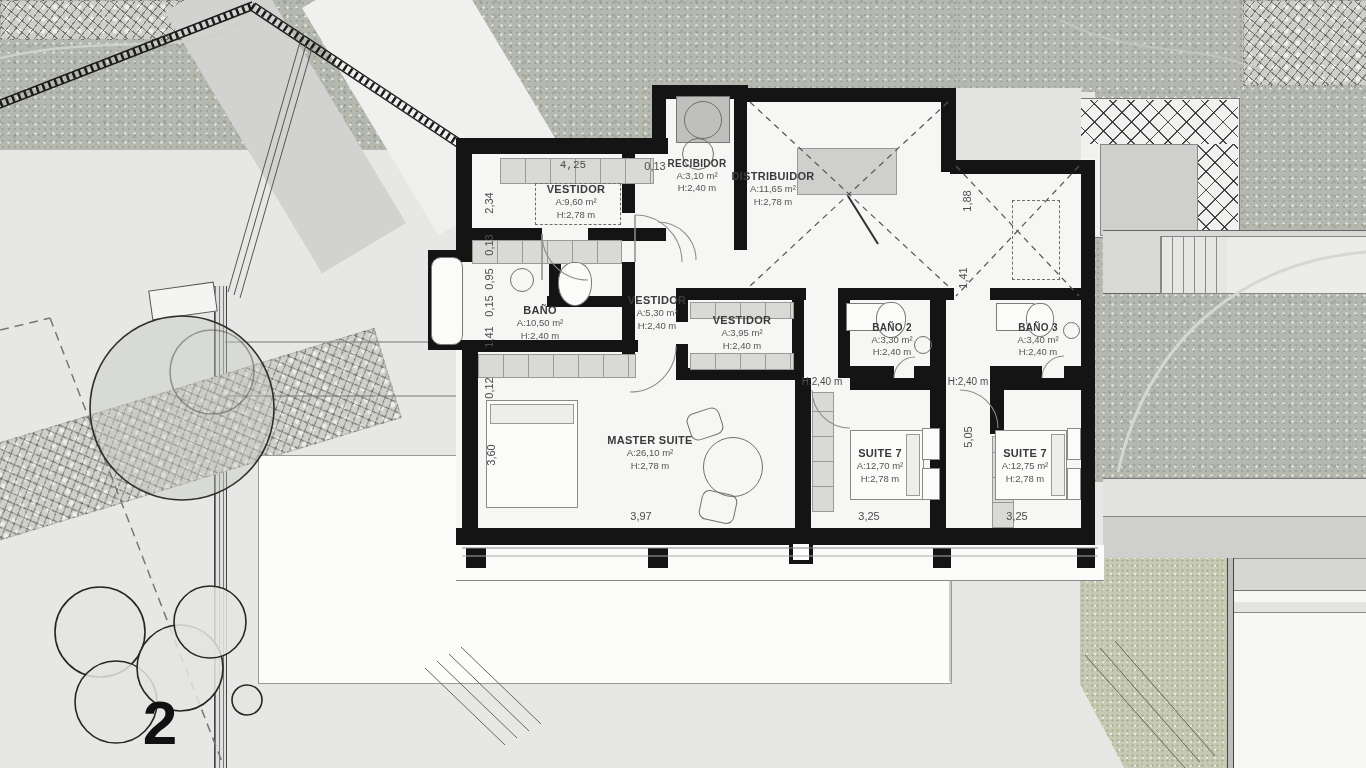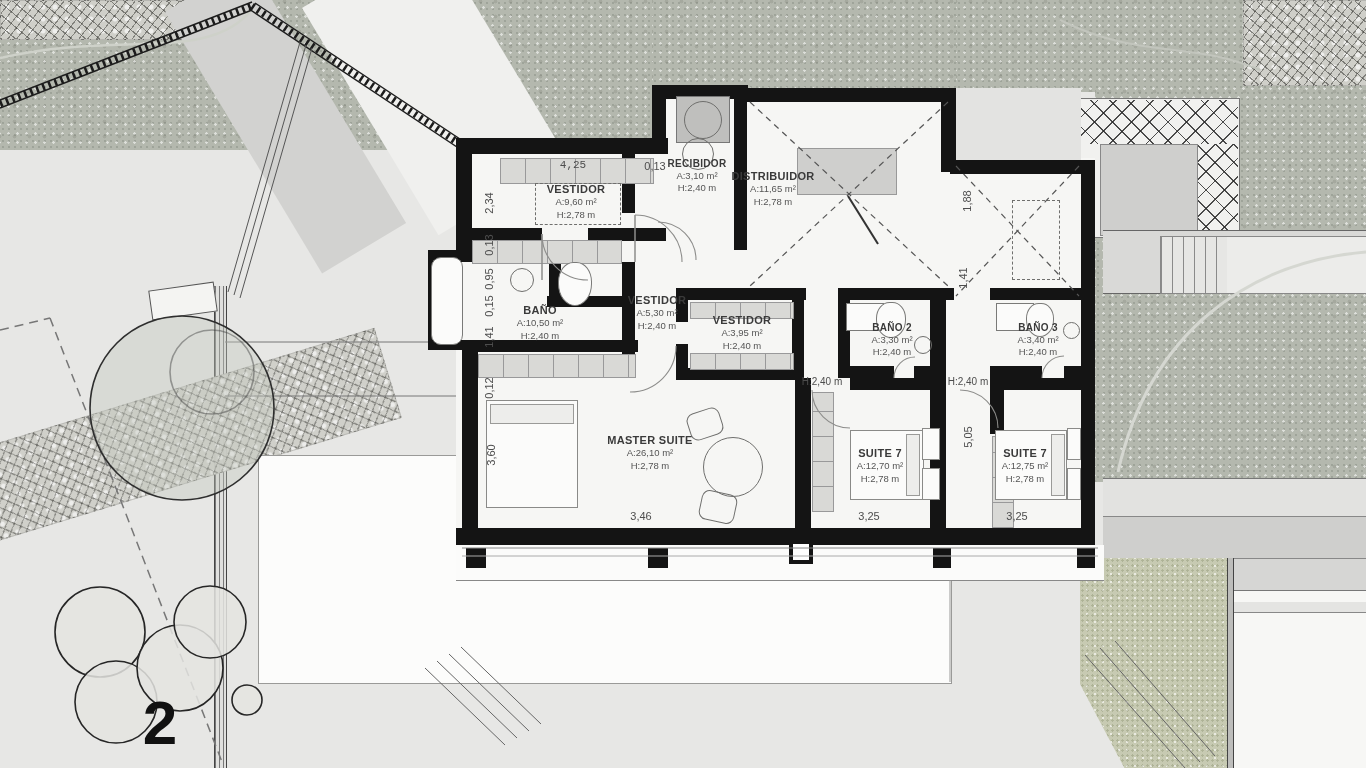--- a/index.html
+++ b/index.html
@@ -356,18 +356,18 @@
   <div class="dim v" style="left:489px;top:203px;">2,34</div>
   <div class="dim v" style="left:489px;top:245px;">0,13</div>
   <div class="dim v" style="left:489px;top:279px;">0,95</div>
   <div class="dim v" style="left:489px;top:306px;">0,15</div>
   <div class="dim v" style="left:489px;top:337px;">1,41</div>
   <div class="dim v" style="left:489px;top:388px;">0,12</div>
   <div class="dim v" style="left:491px;top:455px;">3,60</div>
   <div class="dim v" style="left:967px;top:201px;">1,88</div>
   <div class="dim v" style="left:963px;top:278px;">1,41</div>
   <div class="dim v" style="left:968px;top:437px;">5,05</div>
-  <div class="dim" style="left:641px;top:516px;">3,46</div>
+  <div class="dim" style="left:641px;top:516px;">3,97</div>
   <div class="dim" style="left:869px;top:516px;">3,25</div>
   <div class="dim" style="left:1017px;top:516px;">3,25</div>
 
   <div id="floorNum">2</div>
 </div>
 
 </body></html>

